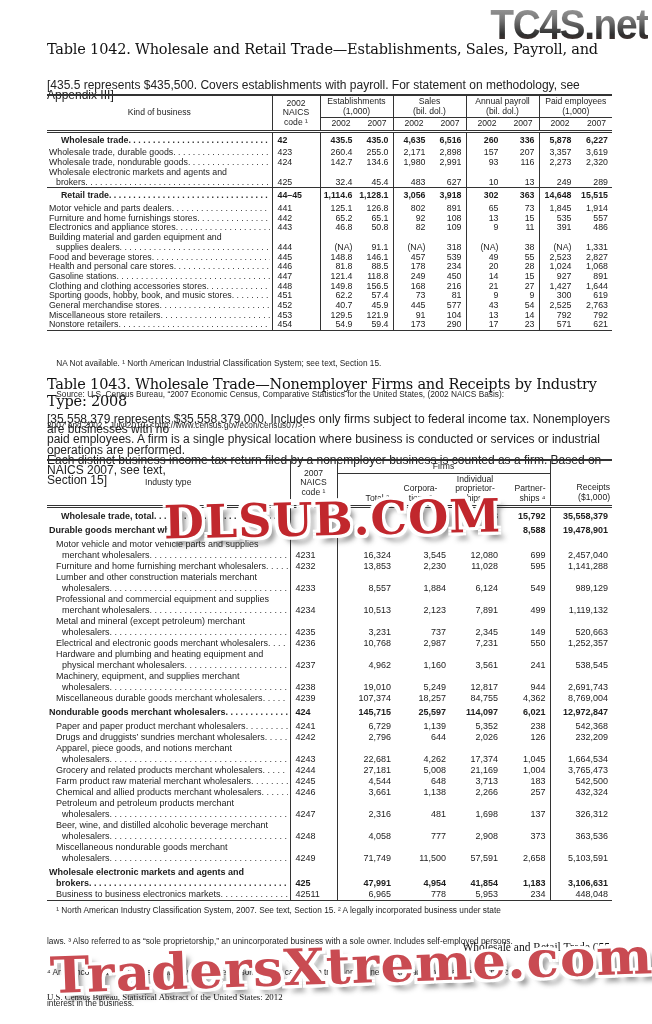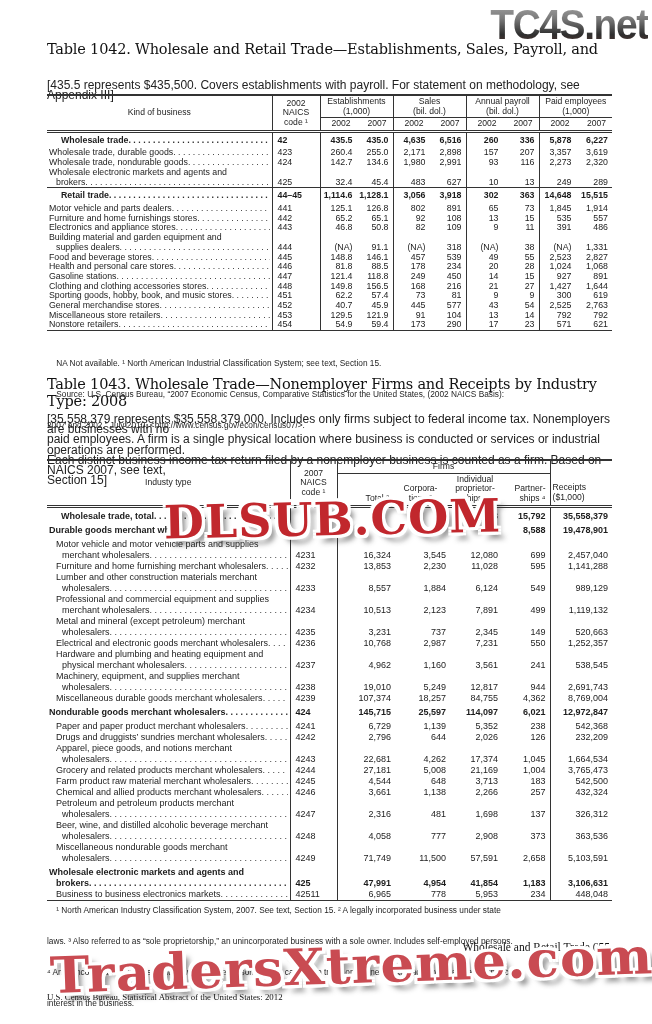--- a/index.html
+++ b/index.html
@@ -471,21 +471,21 @@
     </colgroup>
     <thead>
       <tr>
         <th rowspan="2" style="text-align:center;vertical-align:middle">Industy type</th>
         <th rowspan="2" class="blr">
           <span class="bl">2007</span>
           <span class="bl">NAICS</span>
           <span class="bl">code ¹</span>
         </th>
         <th colspan="4" class="grp" style="border-right:0">Firms</th>
-        <th rowspan="2" class="bL" style="text-align:left;vertical-align:bottom;padding-bottom:3px">
+        <th rowspan="2" class="bL" style="text-align:right;vertical-align:bottom;padding-bottom:3px">
           <span class="bl">Receipts</span>
           <span class="bl">($1,000)</span>
         </th>
       </tr>
       <tr>
         <th style="text-align:right;vertical-align:bottom;padding-right:6px;padding-bottom:2px">
           <span class="bl">Total ²</span>
         </th>
         <th style="text-align:center;vertical-align:bottom;padding-right:6px;padding-bottom:2px">
           <span class="bl">Corpora-</span>

